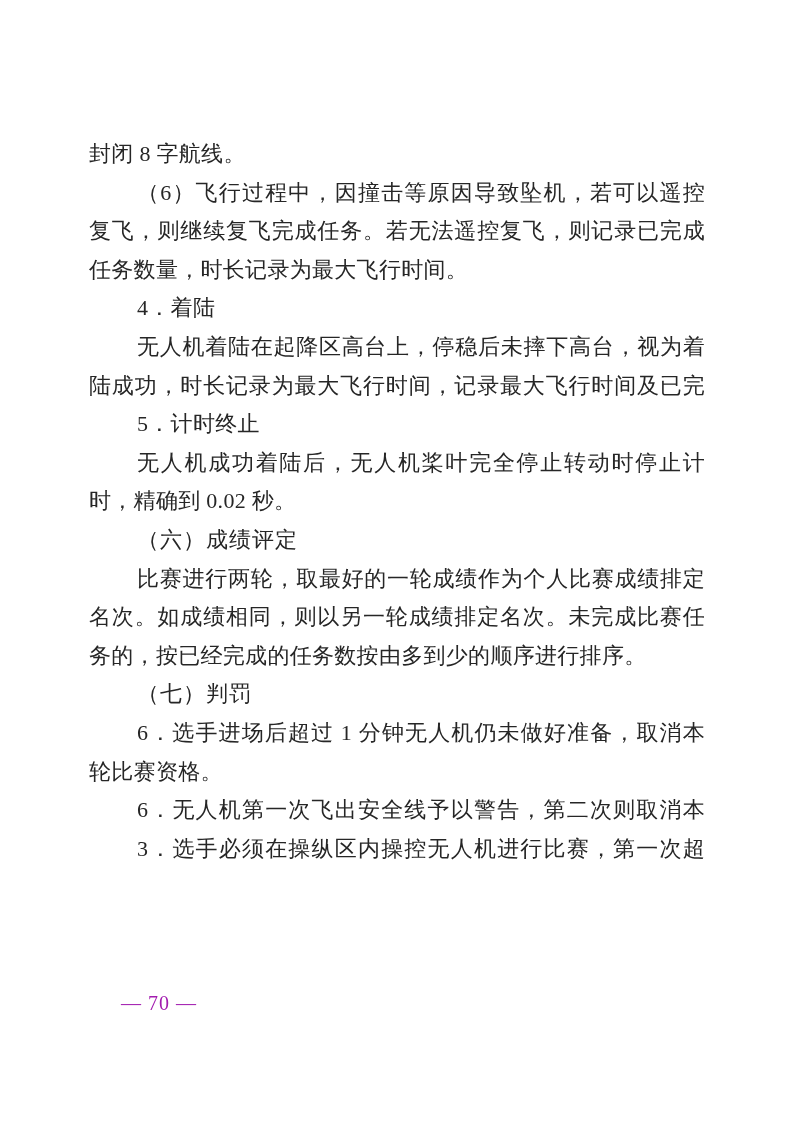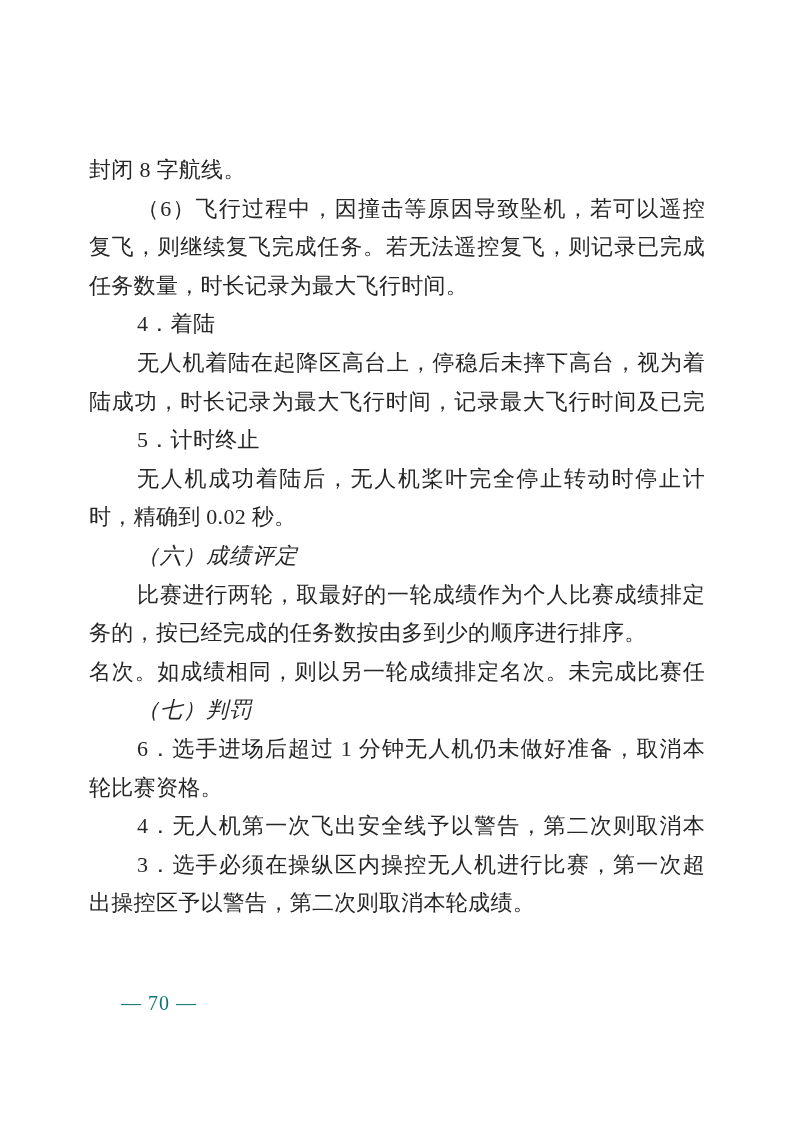--- a/index.html
+++ b/index.html
@@ -14,21 +14,20 @@
     background: #ffffff;
     overflow: hidden;
     font-family: "Liberation Serif", serif;
   }
   .doc-body {
     position: absolute;
     left: 89px;
     top: 135px;
     width: 616px;
     color: #262626;
-    margin-top: 16px;
   }
   .para {
     margin: 0;
     padding: 0;
   }
   .line {
     font-size: 22px;
     line-height: 38.6px;
     height: 38.6px;
     overflow: hidden;
@@ -37,31 +36,30 @@
   }
   .line.fill {
     text-align: justify;
     text-align-last: justify;
     text-justify: inter-character;
   }
   .line.indent {
     text-indent: 48px;
   }
   .kai .line {
-    font-style: italic;
     letter-spacing: 1px;
   }
   .page-number {
     position: absolute;
     left: 121px;
     top: 984px;
     height: 38.6px;
     line-height: 38.6px;
     font-size: 20px;
-    color: #0f766e;
+    color: #a21caf;
     letter-spacing: 1px;
   }
 </style>
 </head>
 <body>
 
 <div class="page">
   <div class="doc-body">
       <div class="para body">
         <div class="line">封闭 8 字航线。</div>
@@ -83,32 +81,31 @@
       </div>
       <div class="para body">
         <div class="line fill indent">无人机成功着陆后，无人机桨叶完全停止转动时停止计</div>
         <div class="line">时，精确到 0.02 秒。</div>
       </div>
       <div class="para kai">
         <div class="line indent">（六）成绩评定</div>
       </div>
       <div class="para body">
         <div class="line fill indent">比赛进行两轮，取最好的一轮成绩作为个人比赛成绩排定</div>
+        <div class="line fill">名次。如成绩相同，则以另一轮成绩排定名次。未完成比赛任</div>
         <div class="line">务的，按已经完成的任务数按由多到少的顺序进行排序。</div>
-        <div class="line fill">名次。如成绩相同，则以另一轮成绩排定名次。未完成比赛任</div>
       </div>
       <div class="para kai">
         <div class="line indent">（七）判罚</div>
       </div>
       <div class="para body">
         <div class="line fill indent">6．选手进场后超过 1 分钟无人机仍未做好准备，取消本</div>
         <div class="line">轮比赛资格。</div>
       </div>
       <div class="para body">
-        <div class="line fill indent">4．无人机第一次飞出安全线予以警告，第二次则取消本</div>
+        <div class="line fill indent">6．无人机第一次飞出安全线予以警告，第二次则取消本</div>
       </div>
       <div class="para body">
         <div class="line fill indent">3．选手必须在操纵区内操控无人机进行比赛，第一次超</div>
-        <div class="line">出操控区予以警告，第二次则取消本轮成绩。</div>
       </div>
     </div>
   <div class="page-number">— 70 —</div>
 </div>
 
 </body></html>

